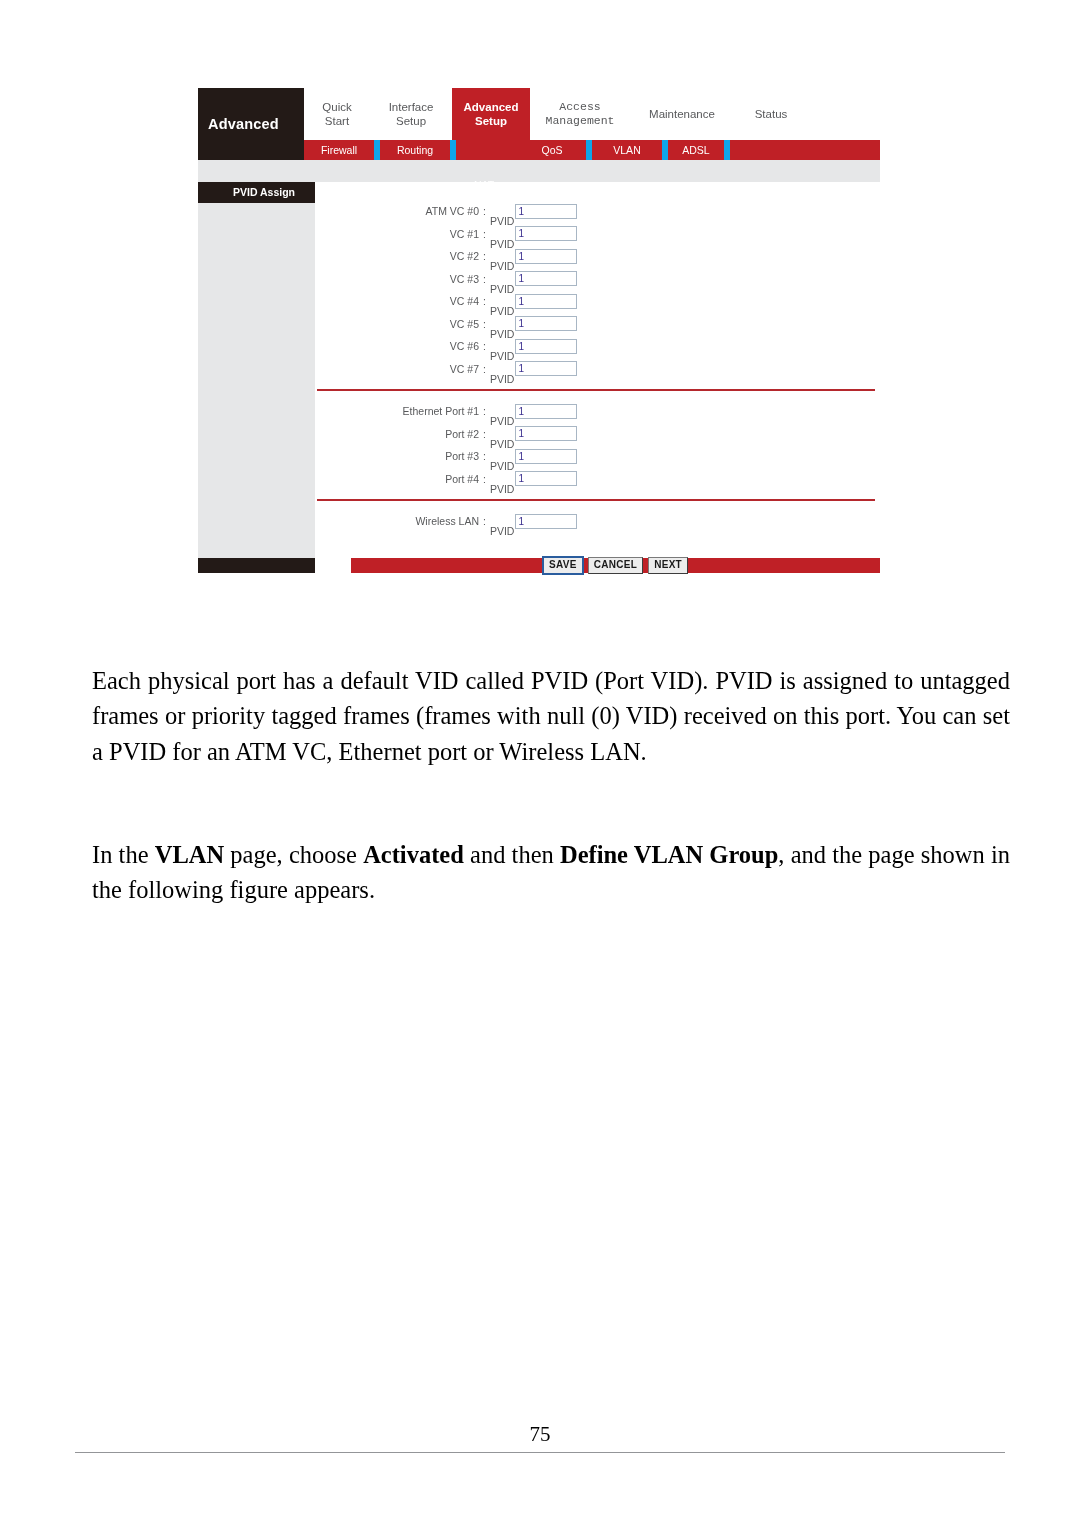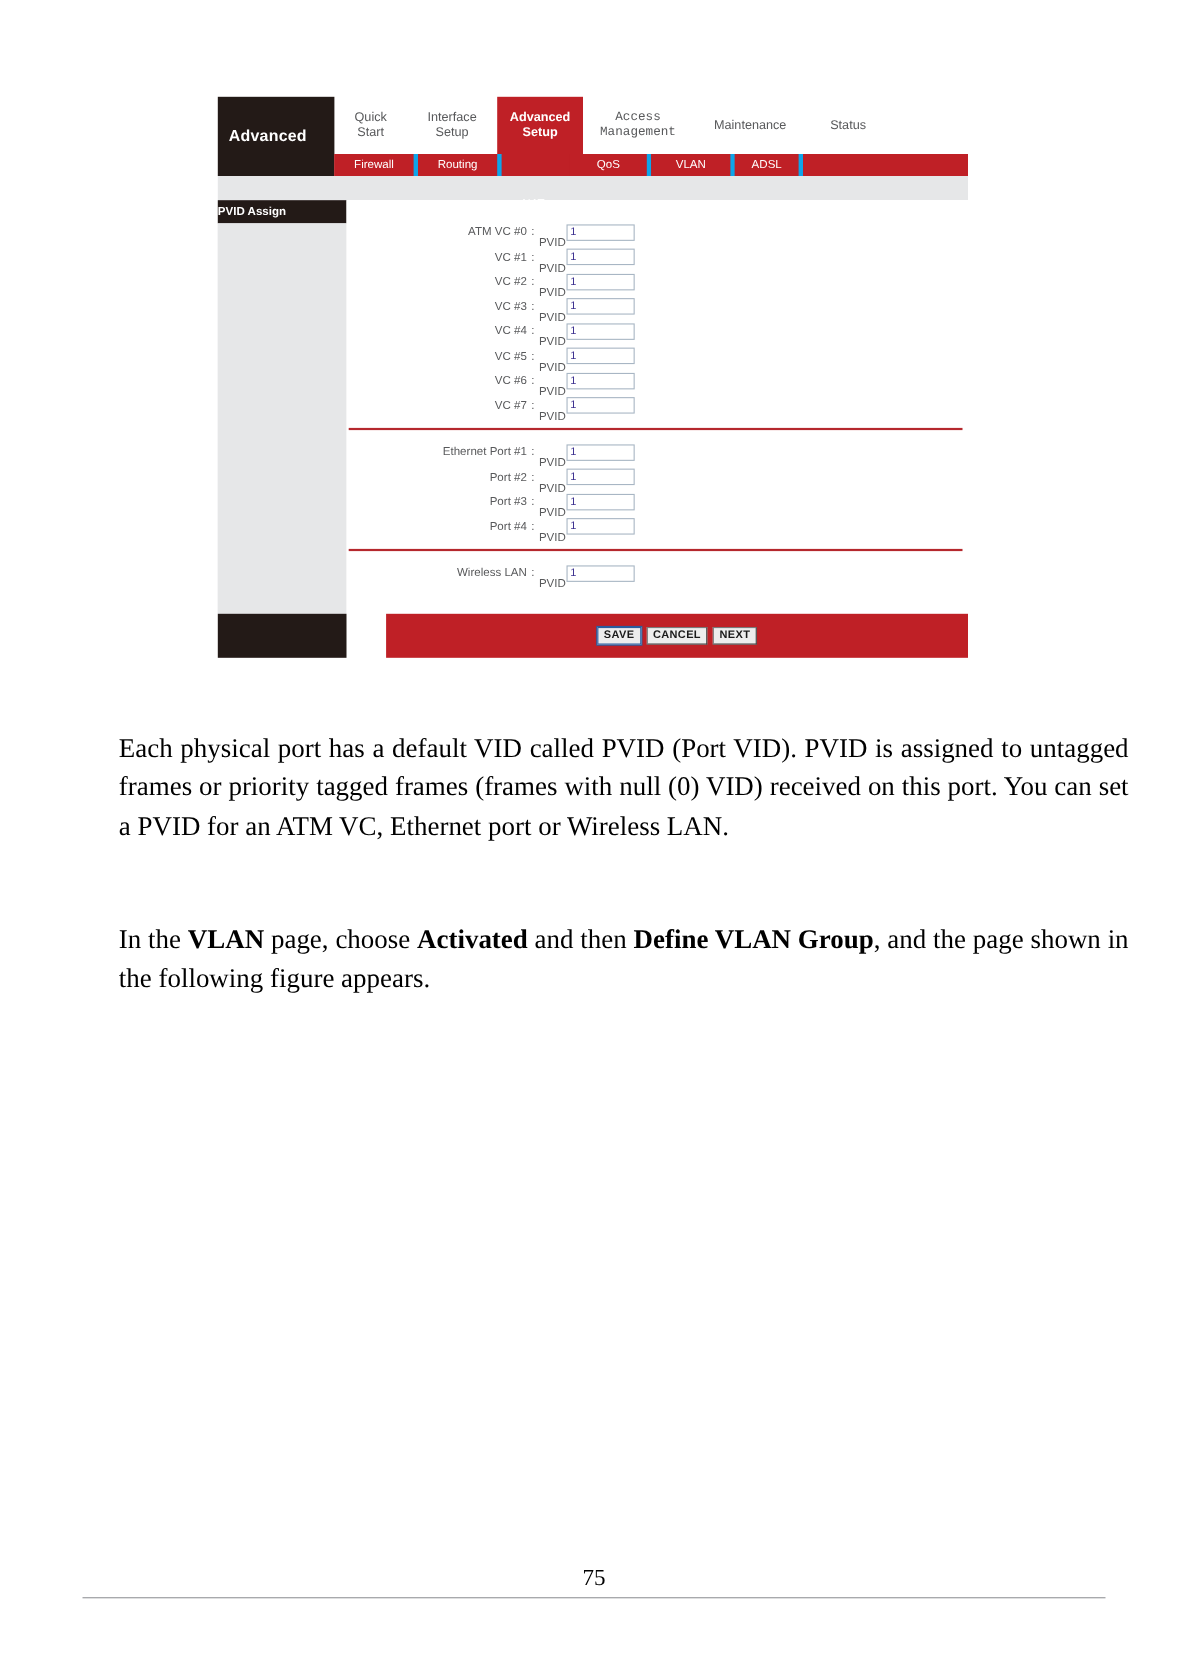--- a/index.html
+++ b/index.html
@@ -89,21 +89,21 @@
     display: flex;
     background: #bf2026;
   }
   .sub-tab {
     background: #bf2026;
     color: #ffffff;
     font-size: 10.5px;
     display: flex;
     align-items: center;
     justify-content: center;
-    border-right: 4px solid #0ea5e9;
+    border-right: 6px solid #0ea5e9;
     box-sizing: border-box;
     white-space: nowrap;
   }
   .sub-tab:last-child {
     border-right: none;
     flex: 1;
   }
   .st-firewall { width: 76px; }
   .st-routing  { width: 76px; }
   .st-nat      { width: 62px; margin-top: 45px; }
@@ -124,21 +124,22 @@
   }
   .side-col {
     width: 117px;
     background: #e6e7e8;
   }
   .side-head {
     background: #231a17;
     color: #ffffff;
     font-size: 10.5px;
     font-weight: bold;
-    padding: 4px 4px 5px 0;
+    text-align: right;
+    padding: 4px 20px 5px 0;
     box-sizing: border-box;
   }
   .side-fill {
     height: 355px;
     background: #e6e7e8;
   }
   .form-col {
     flex: 1;
     background: #ffffff;
     padding-top: 18px;
@@ -185,21 +186,21 @@
   .divider {
     height: 2px;
     background: #b5282d;
     margin: 9px 0 9px 2px;
     width: 558px;
   }
 
   
   .router-footer {
     display: flex;
-    height: 40px;
+    height: 15px;
     gap: 36px;
   }
   .footer-dark {
     width: 117px;
     background: #231a17;
   }
   .footer-red {
     flex: 1;
     background: #bf2026;
     display: flex;
@@ -221,21 +222,21 @@
     letter-spacing: .3px;
   }
   .btn-save {
     border-color: #2a5d9e;
     box-shadow: 0 0 0 1px #2a5d9e;
   }
 
   
   .prose {
     position: absolute;
-    left: 108px;
+    left: 92px;
     width: 918px;
     font-family: "Liberation Serif", serif;
     font-size: 24.5px;
     line-height: 35.5px;
     color: #000000;
     text-align: justify;
   }
   #para-1 { top: 638px; }
   #para-2 { top: 812px; }
   .prose b { font-weight: bold; }

